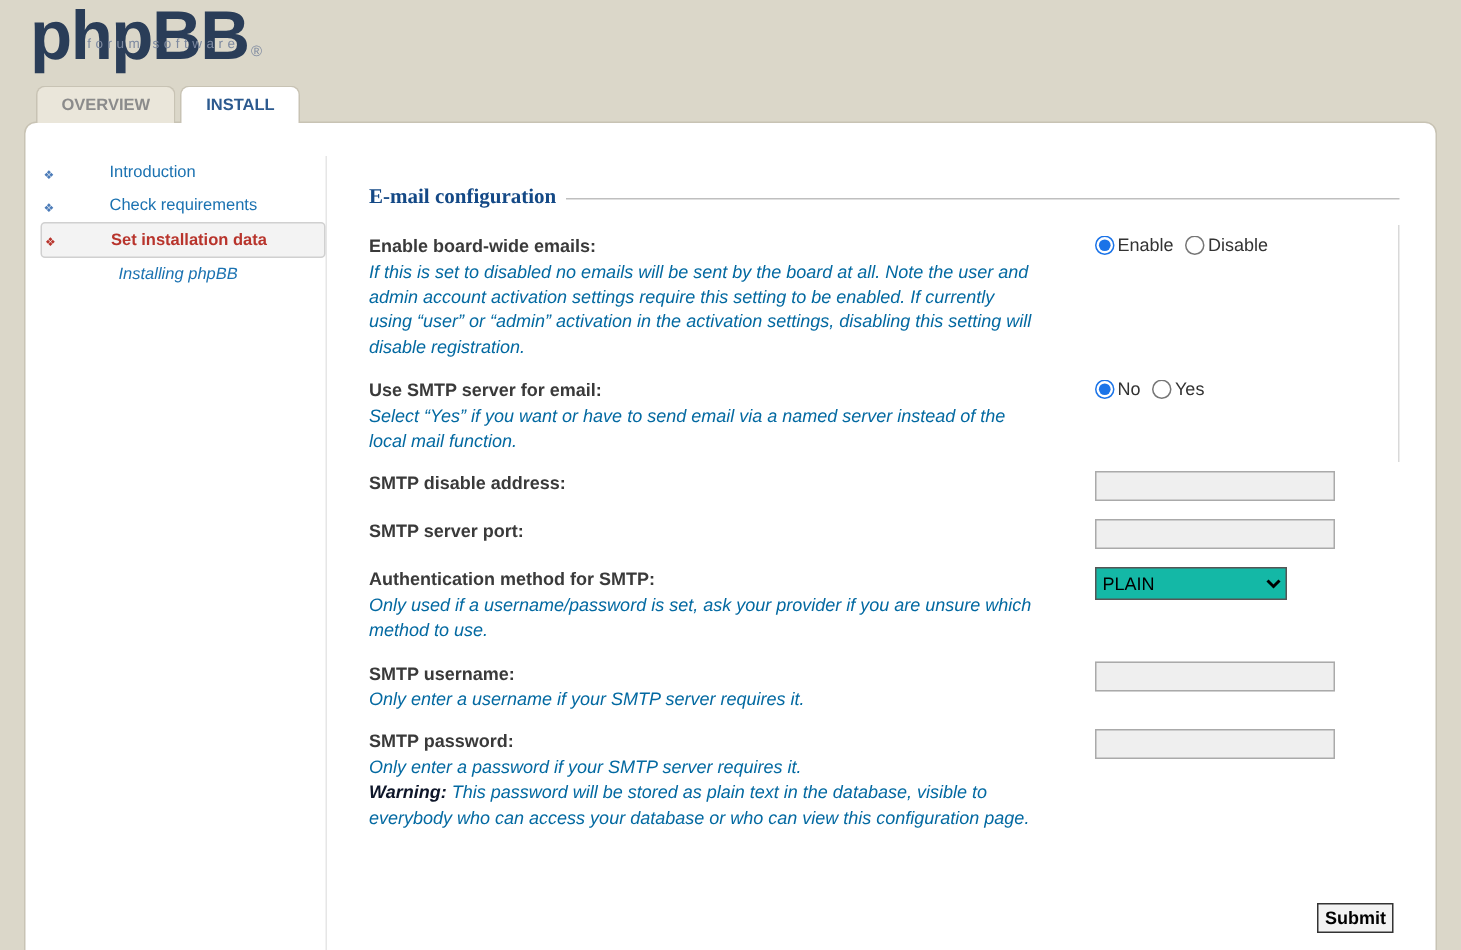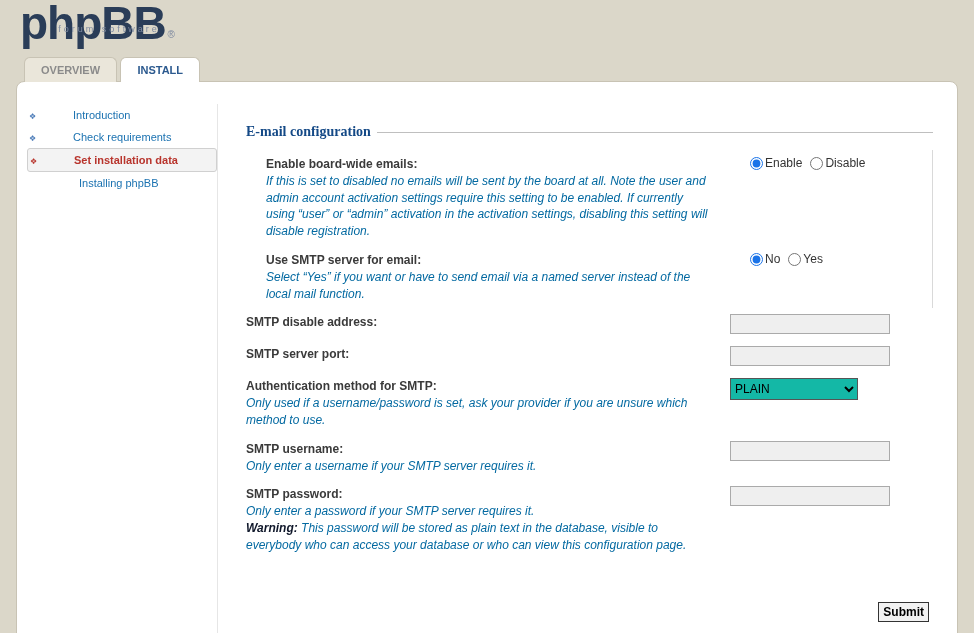--- a/index.html
+++ b/index.html
@@ -133,21 +133,20 @@
       color: #144986;
       padding: 0 6px 0 0;
     }
     .field-row {
       display: flex;
       align-items: flex-start;
       padding: 6px 0;
     }
     .field-row.with-border {
       border-right: 1px solid #d9d9d9;
-      margin-left: 20px;
     }
     .field-label {
       flex: 0 0 470px;
       padding-right: 24px;
       color: #404040;
       line-height: 1.4;
     }
     .field-label .title {
       font-weight: bold;
       color: #3a3a3a;
@@ -229,21 +228,21 @@
       <a href="#">Introduction</a>
     </div>
     <div class="sidebar-item">
       <span class="bullet">❖</span>
       <a href="#">Check requirements</a>
     </div>
     <div class="sidebar-item current">
       <span class="bullet">❖</span>
       <a href="#">Set installation data</a>
     </div>
-    <div class="sidebar-item noarrow" style="padding-left:18px;">
+    <div class="sidebar-item noarrow" style="padding-left:18px;font-style:italic;">
       <a href="#">Installing phpBB</a>
     </div>
   </div>
 
   <div class="content">
     <fieldset class="panel">
       <legend>E-mail configuration</legend>
 
       <div class="field-row with-border">
         <div class="field-label">

